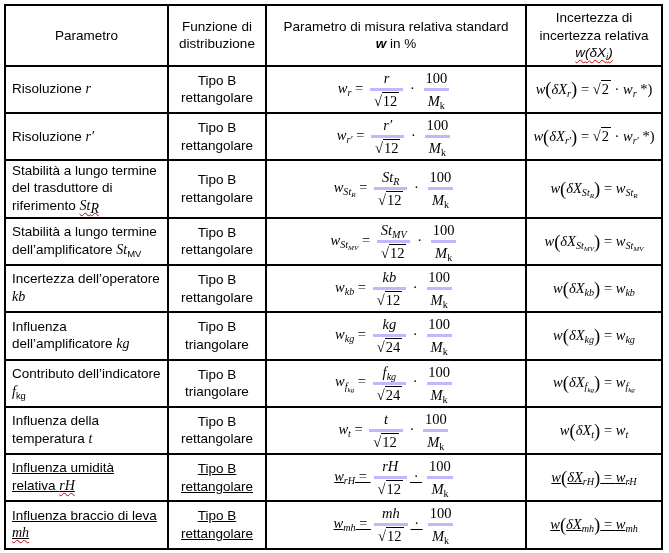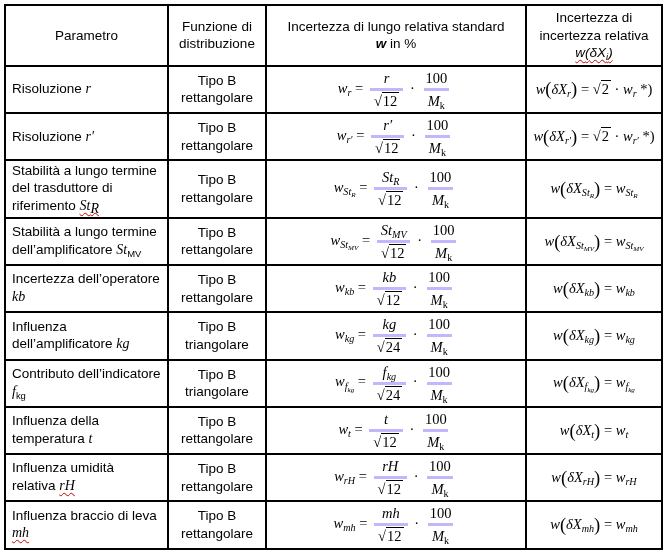--- a/index.html
+++ b/index.html
@@ -10,21 +10,21 @@
     -webkit-font-smoothing:antialiased;
   }
   .page{padding:4px 0 0 4px;}
   table{border-collapse:collapse;table-layout:fixed;width:657px;}
   th,td{border:2px solid #000;vertical-align:middle;}
   th{font-weight:normal;font-size:13.5px;padding:3px 4px;text-align:center;}
   thead tr{height:54px;}
   tbody tr{height:38px;}
   tbody tr:nth-child(5){height:40px;}
   tbody tr:nth-child(6),tbody tr:nth-child(7),tbody tr:nth-child(8){height:43px;}
-  tbody tr:nth-child(9),tbody tr:nth-child(10){height:45px;}
+  tbody tr:nth-child(9),tbody tr:nth-child(10){height:45px;text-decoration:underline;}
   .col-param{width:163px;}
   .col-dist{width:98px;}
   .col-w{width:260px;}
   .col-contrib{width:136px;}
   .c-param{font-size:13.5px;text-align:left;padding:2px 6px;line-height:1.25;}
   .c-dist{font-size:13.5px;text-align:center;padding:2px 9px;line-height:1.3;margin-top:24px;}
   .c-formula,.c-contrib{text-align:center;padding:2px 2px;margin-top:14px;}
   
   .formula{font-family:"Liberation Serif",serif;font-size:14.5px;white-space:nowrap;}
   .tok-i{font-style:italic;}
@@ -62,21 +62,21 @@
     </colgroup>
     <thead>
       <tr>
         <th>
           <div class="head-line"><span class="tok-t">Parametro</span></div>
         </th>
         <th>
           <div class="head-line"><span class="tok-t">Funzione di distribuzione</span></div>
         </th>
         <th>
-          <div class="head-line"><span class="tok-t">Incertezza di lungo relativa standard</span></div>
+          <div class="head-line"><span class="tok-t">Parametro di misura relativa standard</span></div>
           <div class="head-line"><span class="tok-bi">w</span><span class="tok-t"> in %</span></div>
         </th>
         <th>
           <div class="head-line"><span class="tok-t">Incertezza di incertezza relativa</span></div>
           <div class="head-line contrib-head-formula"><span class="squiggle"><span class="tok-i">w</span><span class="tok-i">(</span><span class="tok-i">δX</span><sub class="tok-sub"><span class="tok-i">i</span></sub><span class="tok-i">)</span></span></div>
         </th>
       </tr>
     </thead>
     <tbody>
         <tr>

